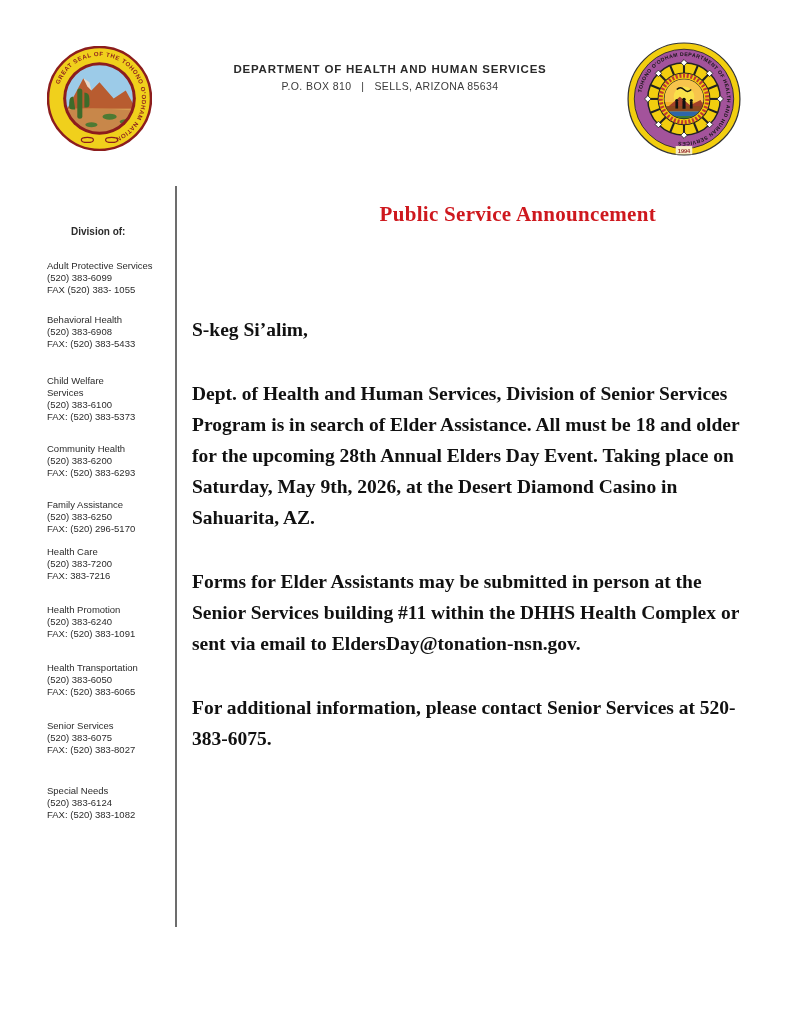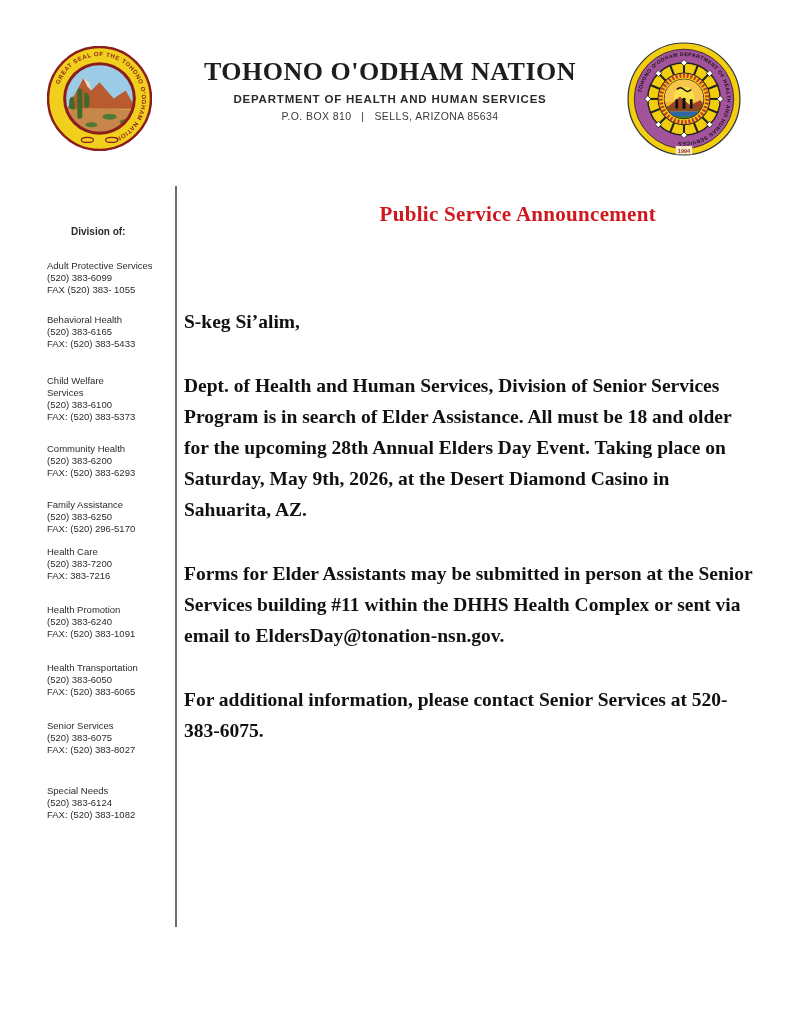--- a/index.html
+++ b/index.html
@@ -39,21 +39,21 @@
   .psa-title{
     position:absolute;left:180px;top:202px;width:476px;text-align:right;
     font-family:"Liberation Serif",serif;font-weight:bold;font-size:21px;
     color:#ce181e;letter-spacing:0.3px;
   }
   .body-copy{
     position:absolute;left:180px;top:302px;width:580px;
     font-family:"Liberation Serif",serif;font-weight:bold;font-size:19.5px;
     line-height:31px;color:#111111;
   }
-  .body-copy p{margin:4px;}
+  .body-copy p{margin:12px;}
   .body-copy p + p{margin-top:33px;}
   
   .seal-ring-text{font-family:"Liberation Sans",sans-serif;font-weight:bold;}
 </style>
 </head>
 <body>
 
 <div class="page">
 
   <div class="seal-left">
@@ -82,21 +82,20 @@
       <circle cx="52" cy="52" r="34" fill="none" stroke="#8c1d1d" stroke-width="2"></circle>
       <text class="seal-ring-text" font-size="6" fill="#8c1d1d" letter-spacing="0.6">
         <textPath href="#lst" startOffset="14">GREAT SEAL OF THE TOHONO O'ODHAM NATION</textPath>
       </text>
       <ellipse cx="40" cy="93" rx="6" ry="2.5" fill="none" stroke="#8c1d1d" stroke-width="1.2"></ellipse>
       <ellipse cx="64" cy="93" rx="6" ry="2.5" fill="none" stroke="#8c1d1d" stroke-width="1.2"></ellipse>
     </svg>
   </div>
 
   <div class="header-text">
-    <div class="org-name">TOHONO O'ODHAM NATION</div>
     <div class="dept-line">DEPARTMENT OF HEALTH AND HUMAN SERVICES</div>
     <div class="addr-line">P.O. BOX 810&nbsp;&nbsp; | &nbsp;&nbsp;SELLS, ARIZONA 85634</div>
   </div>
 
   <div class="seal-right">
     <svg viewBox="0 0 112 112" width="116" height="120" aria-hidden="true">
       <defs>
         <clipPath id="rsc">
             <circle cx="56" cy="54" r="19"></circle>
           </clipPath>
@@ -167,21 +166,21 @@
 
     <div class="blk hd mt21">Division of:</div>
 
     <div class="blk mt22">
       <div class="nm">Adult Protective Services</div>
       <div class="ln">(520) 383-6099</div>
       <div class="ln">FAX (520) 383- 1055</div>
     </div>
     <div class="blk mt18">
       <div class="nm">Behavioral Health</div>
-      <div class="ln">(520) 383-6165</div>
+      <div class="ln">(520) 383-6908</div>
       <div class="ln">FAX: (520) 383-5433</div>
     </div>
     <div class="blk mt25">
       <div class="nm">Child Welfare
 Services</div>
       <div class="ln">(520) 383-6100</div>
       <div class="ln">FAX: (520) 383-5373</div>
     </div>
     <div class="blk mt20">
       <div class="nm">Community Health</div>

